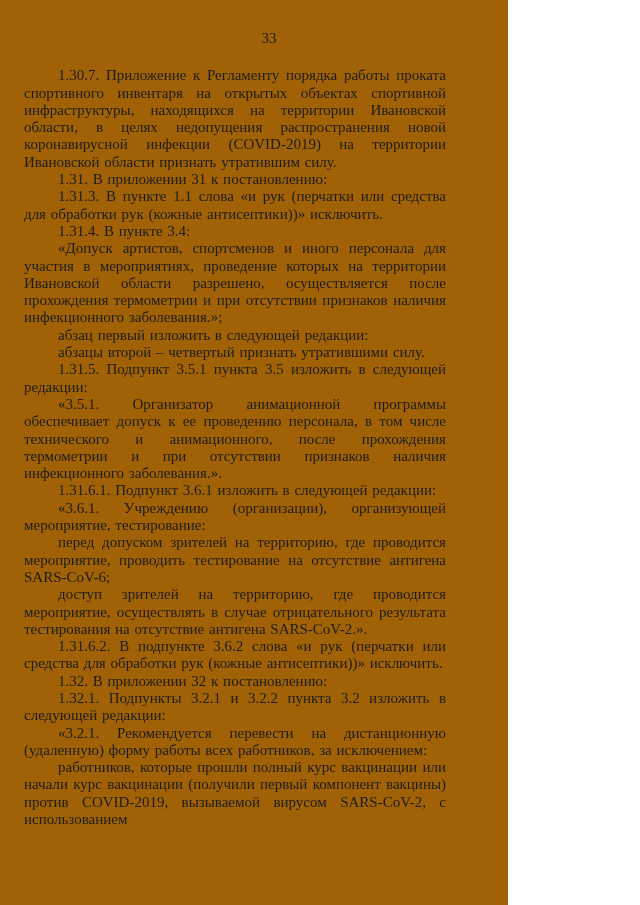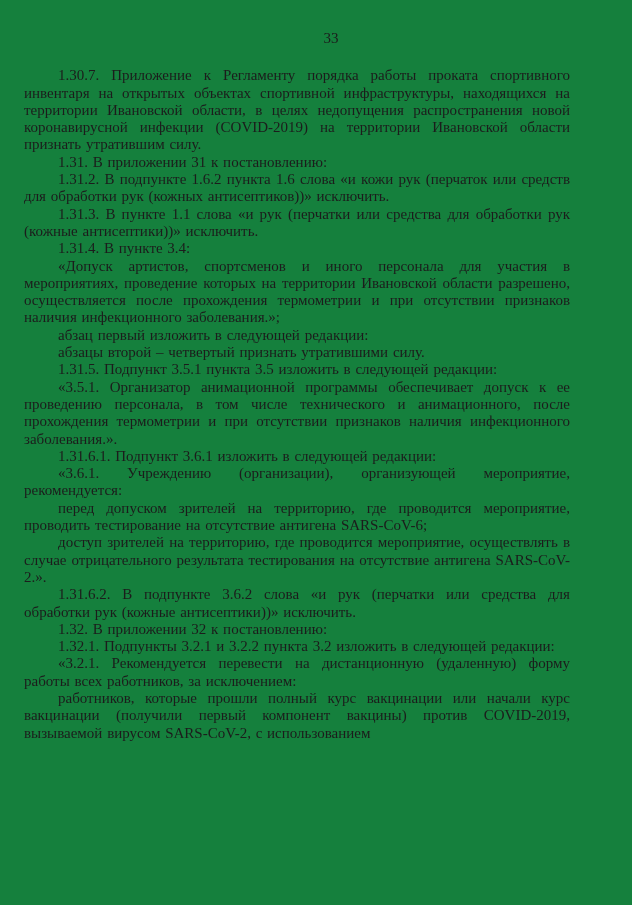--- a/index.html
+++ b/index.html
@@ -2,23 +2,23 @@
 <html lang="ru"><head>
 <meta charset="utf-8">
 <style>
   html, body {
     margin: 0;
     padding: 0;
     background: #ffffff;
   }
   .page {
     position: relative;
-    width: 632px;
+    width: 508px;
     height: 905px;
-    background: #15803d;
+    background: #a16207;
     font-family: "Liberation Serif", serif;
     color: #1c1c1c;
     overflow: hidden;
     box-sizing: border-box;
   }
   .page-number {
     padding-top: 30px;
     padding-left: 30px;
     text-align: center;
     font-size: 15px;
@@ -38,30 +38,29 @@
 </style>
 </head>
 <body>
 
 <div class="page">
   <div class="page-number">33</div>
 
   <div class="content">
     <p>1.30.7. Приложение к Регламенту порядка работы проката спортивного инвентаря на открытых объектах спортивной инфраструктуры, находящихся на территории Ивановской области, в целях недопущения распространения новой коронавирусной инфекции (COVID-2019) на территории Ивановской области признать утратившим силу.</p>
     <p>1.31. В приложении 31 к постановлению:</p>
-    <p>1.31.2. В подпункте 1.6.2 пункта 1.6 слова «и кожи рук (перчаток или средств для обработки рук (кожных антисептиков))» исключить.</p>
     <p>1.31.3. В пункте 1.1 слова «и рук (перчатки или средства для обработки рук (кожные антисептики))» исключить.</p>
     <p>1.31.4. В пункте 3.4:</p>
     <p>«Допуск артистов, спортсменов и иного персонала для участия в мероприятиях, проведение которых на территории Ивановской области разрешено, осуществляется после прохождения термометрии и при отсутствии признаков наличия инфекционного заболевания.»;</p>
     <p>абзац первый изложить в следующей редакции:</p>
     <p>абзацы второй – четвертый признать утратившими силу.</p>
     <p>1.31.5. Подпункт 3.5.1 пункта 3.5 изложить в следующей редакции:</p>
     <p>«3.5.1. Организатор анимационной программы обеспечивает допуск к ее проведению персонала, в том числе технического и анимационного, после прохождения термометрии и при отсутствии признаков наличия инфекционного заболевания.».</p>
     <p>1.31.6.1. Подпункт 3.6.1 изложить в следующей редакции:</p>
-    <p>«3.6.1. Учреждению (организации), организующей мероприятие, рекомендуется:</p>
+    <p>«3.6.1. Учреждению (организации), организующей мероприятие, тестирование:</p>
     <p>перед допуском зрителей на территорию, где проводится мероприятие, проводить тестирование на отсутствие антигена SARS-CoV-6;</p>
     <p>доступ зрителей на территорию, где проводится мероприятие, осуществлять в случае отрицательного результата тестирования на отсутствие антигена SARS-CoV-2.».</p>
     <p>1.31.6.2. В подпункте 3.6.2 слова «и рук (перчатки или средства для обработки рук (кожные антисептики))» исключить.</p>
     <p>1.32. В приложении 32 к постановлению:</p>
     <p>1.32.1. Подпункты 3.2.1 и 3.2.2 пункта 3.2 изложить в следующей редакции:</p>
     <p>«3.2.1. Рекомендуется перевести на дистанционную (удаленную) форму работы всех работников, за исключением:</p>
     <p>работников, которые прошли полный курс вакцинации или начали курс вакцинации (получили первый компонент вакцины) против COVID-2019, вызываемой вирусом SARS-CoV-2, с использованием</p>
   </div>
 </div>
 

